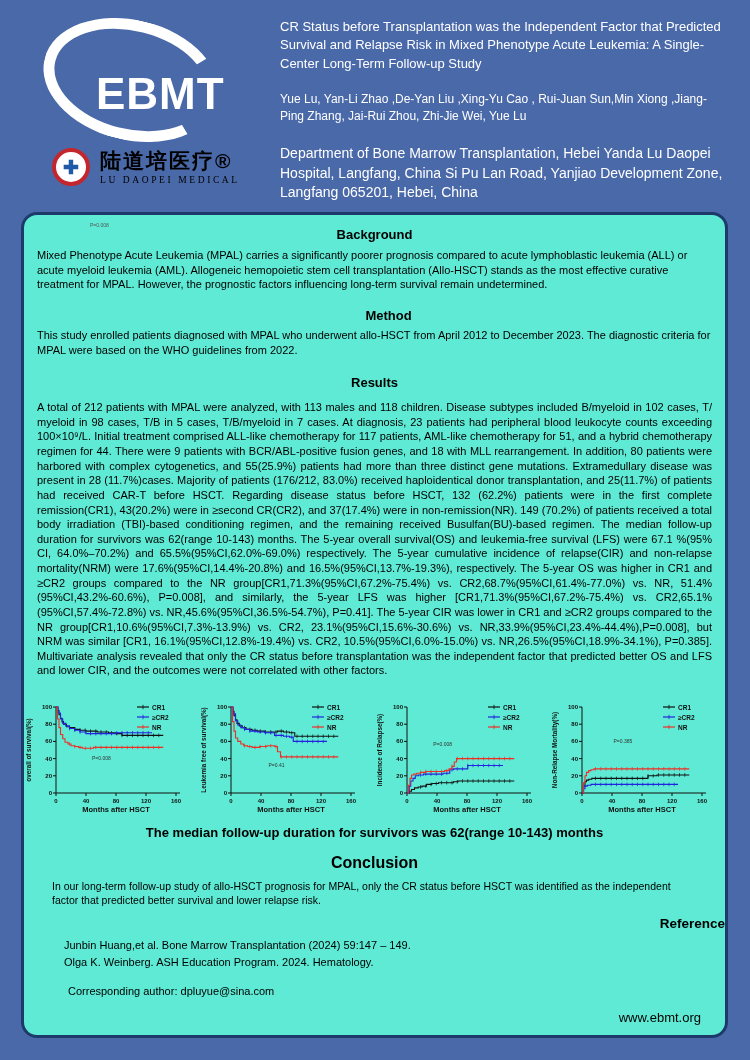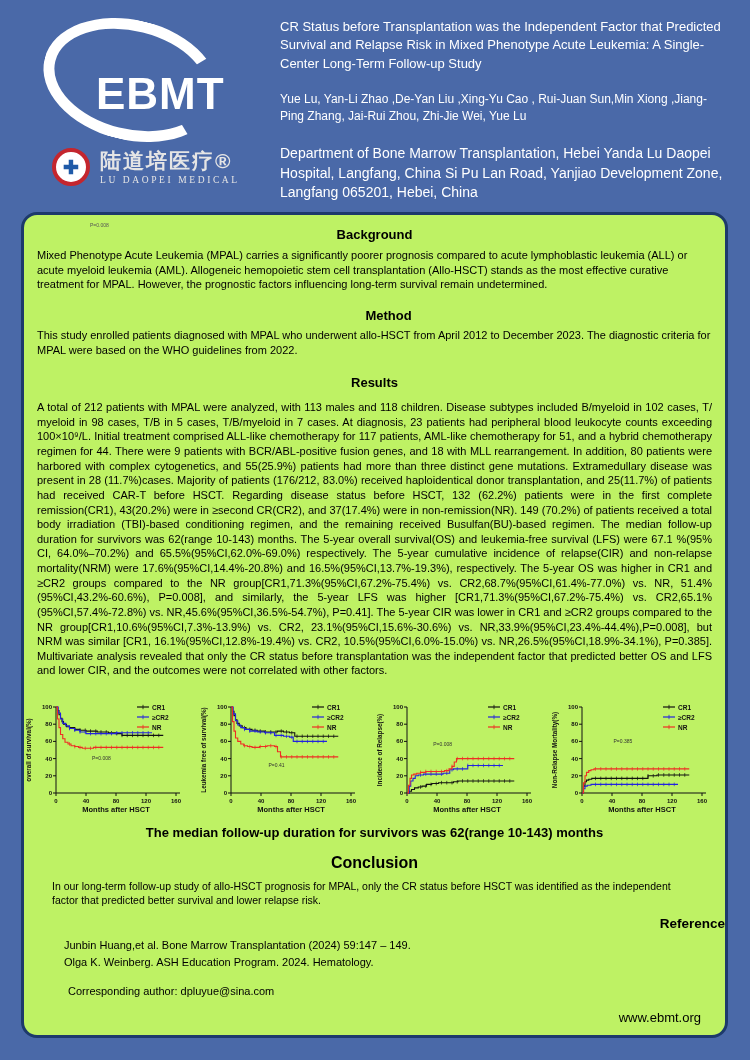--- a/index.html
+++ b/index.html
@@ -9,30 +9,30 @@
   
   .header{position:absolute;left:0;top:0;width:750px;height:212px;}
   .ebmt-logo{position:absolute;left:38px;top:14px;width:210px;height:120px;}
   .ebmt-ring{position:absolute;left:4px;top:6px;width:156px;height:98px;border:11px solid #ffffff;
              border-right-color:transparent;border-radius:50%;transform:rotate(14deg);}
   .ebmt-word{position:absolute;left:58px;top:58px;color:#ffffff;font-size:44px;font-weight:bold;letter-spacing:1px;line-height:1;}
   .ldp-logo{position:absolute;left:52px;top:148px;display:flex;align-items:center;}
   .ldp-badge{width:38px;height:38px;border-radius:50%;background:#ffffff;border:4px solid #c4262e;
              display:flex;align-items:center;justify-content:center;box-sizing:border-box;}
   .ldp-cross{color:#1f5aa8;font-size:19px;font-weight:bold;line-height:1;}
-  .ldp-text{margin-left:10px;color:#e5e5e5;}
+  .ldp-text{margin-left:10px;color:#000000;}
   .ldp-cn{font-size:21px;font-weight:bold;letter-spacing:2px;line-height:1.1;}
   .ldp-en{font-family:"Liberation Serif",serif;font-size:9.5px;letter-spacing:2.6px;margin-top:3px;text-align:center;}
   .header-text{position:absolute;left:280px;top:18px;width:448px;color:#ffffff;}
   .poster-title{font-size:13px;font-weight:normal;line-height:1.42;}
   .poster-authors{margin-top:18px;font-size:12px;line-height:1.4;}
   .poster-affil{margin-top:19px;font-size:14px;line-height:1.4;}
 
   
-  .card{position:absolute;left:21px;top:212px;width:707px;height:826px;background:#bef264;
+  .card{position:absolute;left:21px;top:212px;width:707px;height:826px;background:#5eead4;
         border:3px solid #1d3a6b;border-radius:16px;box-sizing:border-box;}
   .stray-note{position:absolute;left:66px;top:7px;font-size:5px;color:#555;}
   .sec-heading{text-align:center;font-weight:bold;font-size:13px;color:#000;}
   .h-background{margin-top:12px;}
   .h-method{margin-top:16px;padding-left:28px;}
   .h-results{margin-top:18px;}
   .para{font-size:11px;line-height:1.33;color:#000;margin:6px 13px 0;}
   .results-body{margin-top:10px;text-align:justify;height:293px;overflow:hidden;}
   .method-body{margin-top:5px;}
 

